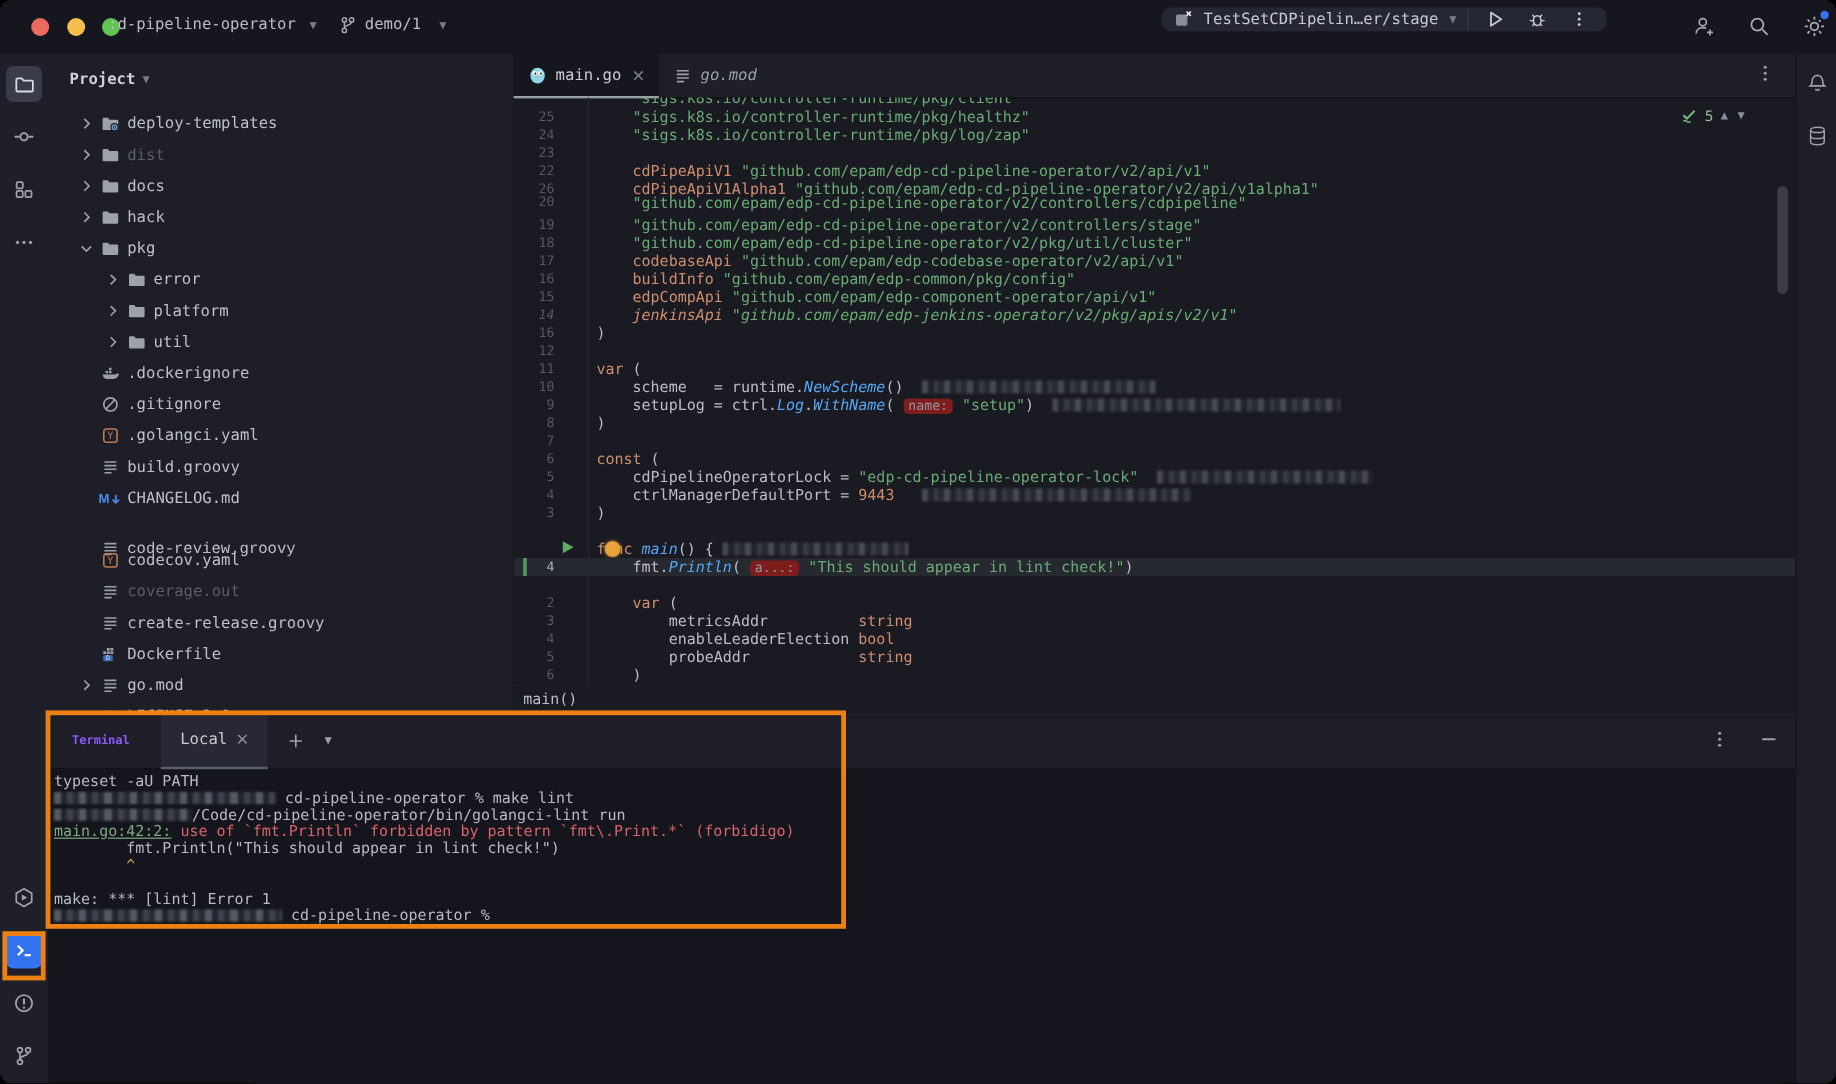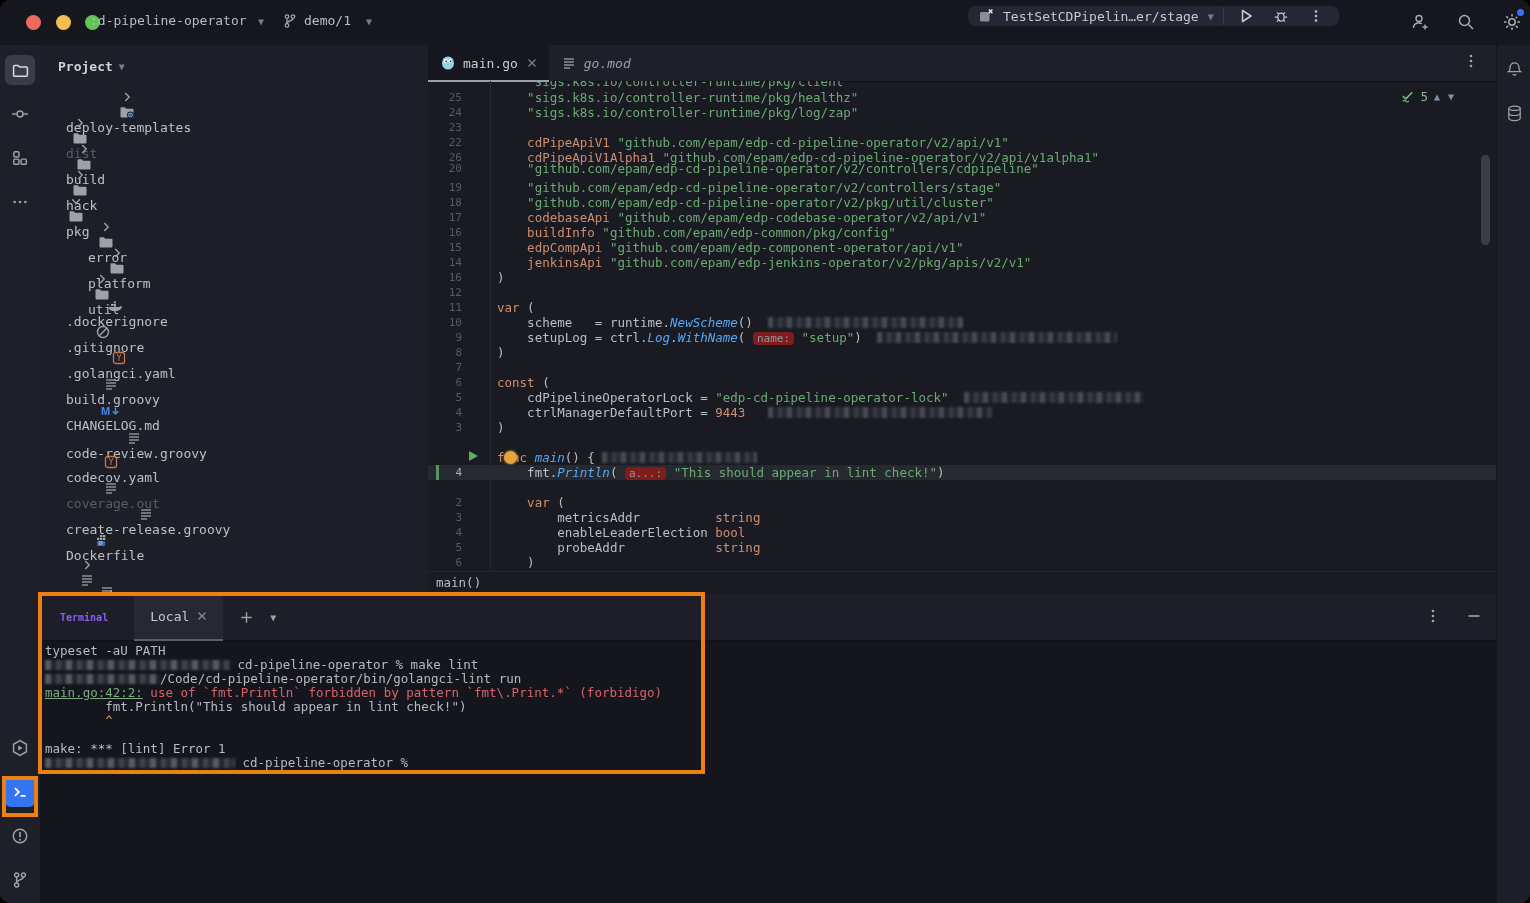--- a/index.html
+++ b/index.html
@@ -25,21 +25,21 @@
   
   #leftstrip{left:0;top:45px;width:40px;height:858px;background:#1e1f28;border-right:1px solid #14151b;}
   .stripico{width:30px;height:30px;margin:0 auto;border-radius:6px;display:flex;align-items:center;justify-content:center;color:#9da1a8;}
   .stripico.sel-gray{background:#3a3d49;color:#d7dae0;}
   .stripico.sel-blue{background:#3574f0;color:#fff;}
 
   
   #project{left:40px;top:45px;width:388px;height:549px;background:#1d1e27;border-right:1px solid #0e0f14;overflow:hidden;}
   #projhead{height:43px;display:flex;align-items:center;padding-left:18px;gap:6px;color:#ced2d9;font-size:13px;font-weight:bold;}
   #tree{position:absolute;left:0;top:45px;right:0;bottom:0;}
-  .trow{position:absolute;left:0;height:26px;display:flex;align-items:center;color:#bcc0c7;font-size:13px;flex-direction:column;}
+  .trow{position:absolute;left:0;height:26px;display:flex;align-items:center;color:#bcc0c7;font-size:13px;}
   .trow .chv{width:20px;display:flex;justify-content:center;color:#9da1a8;}
   .trow .fic{width:20px;display:flex;justify-content:center;}
   .trow .tlab{margin-left:4px;white-space:pre;}
   .trow.dim .tlab{color:#595e66;}
 
   
   #editor{left:428px;top:45px;width:1068px;height:549px;background:#191a22;}
   #tabbar{position:absolute;left:0;top:0;right:0;height:36px;background:#1e1f28;border-bottom:1px solid #0e0f14;display:flex;}
   .etab{display:flex;align-items:center;gap:7px;padding:0 12px;font-size:13px;color:#9aa0a8;position:relative;}
   .etab.active{background:#15161e;color:#c9cdd5;}
@@ -280,21 +280,21 @@
           <span class="chv">
             <svg width="14" height="14" viewBox="0 0 16 16">
               <path d="M6 3.5 L10.5 8 L6 12.5" fill="none" stroke="currentColor" stroke-width="1.6"></path>
             </svg>
           </span>
           <span class="fic">
             <svg width="16" height="16" viewBox="0 0 16 16">
               <path d="M1.5 4.2 a1 1 0 0 1 1-1 h3.3 l1.4 1.6 h6.3 a1 1 0 0 1 1 1 v6.6 a1 1 0 0 1 -1 1 h-11 a1 1 0 0 1 -1-1 z" fill="#9da1a8"></path>
             </svg>
           </span>
-          <span class="tlab">build</span>
+          <span class="tlab">docs</span>
         </div>
         <div class="trow" style="top: 78px; left: 22px;">
           <span class="chv">
             <svg width="14" height="14" viewBox="0 0 16 16">
               <path d="M6 3.5 L10.5 8 L6 12.5" fill="none" stroke="currentColor" stroke-width="1.6"></path>
             </svg>
           </span>
           <span class="fic">
             <svg width="16" height="16" viewBox="0 0 16 16">
               <path d="M1.5 4.2 a1 1 0 0 1 1-1 h3.3 l1.4 1.6 h6.3 a1 1 0 0 1 1 1 v6.6 a1 1 0 0 1 -1 1 h-11 a1 1 0 0 1 -1-1 z" fill="#9da1a8"></path>
@@ -405,21 +405,21 @@
         <div class="trow" style="top: 312px; left: 22px;">
           <span class="chv"></span>
           <span class="fic">
             <svg width="20" height="16" viewBox="0 0 20 16">
               <text x="0" y="12.5" font-size="11" font-weight="bold" fill="#4a88e8" font-family="Liberation Sans, sans-serif">M</text>
               <path d="M14.5 5.5 v6 M11.8 9.3 L14.5 12 L17.2 9.3" stroke="#4a88e8" stroke-width="1.5" fill="none"></path>
             </svg>
           </span>
           <span class="tlab">CHANGELOG.md</span>
         </div>
-        <div class="trow" style="top: 340px; left: 22px;">
+        <div class="trow" style="top: 354px; left: 22px; font-family: Liberation Mono, monospace;">
           <span class="chv"></span>
           <span class="fic">
             <svg width="16" height="16" viewBox="0 0 16 16">
               <g stroke="#9da1a8" stroke-width="1.3">
                 <line x1="3" y1="4" x2="13" y2="4"></line>
                 <line x1="3" y1="7" x2="13" y2="7"></line>
                 <line x1="3" y1="10" x2="13" y2="10"></line>
                 <line x1="3" y1="13" x2="9" y2="13"></line>
               </g>
             </svg>
@@ -578,21 +578,21 @@
           <div class="crow" style="top: 24px;"><span class="ln">24</span><span class="code"><span class="s">    "sigs.k8s.io/controller-runtime/pkg/log/zap"</span></span></div>
           <div class="crow" style="top: 39px;"><span class="ln">23</span><span class="code"></span></div>
           <div class="crow" style="top: 54px;"><span class="ln">22</span><span class="code"><span class="a">    cdPipeApiV1 </span><span class="s">"github.com/epam/edp-cd-pipeline-operator/v2/api/v1"</span></span></div>
           <div class="crow" style="top: 69px;"><span class="ln">26</span><span class="code"><span class="a">    cdPipeApiV1Alpha1 </span><span class="s">"github.com/epam/edp-cd-pipeline-operator/v2/api/v1alpha1"</span></span></div>
           <div class="crow" style="top: 80px;"><span class="ln">20</span><span class="code"><span class="s">    "github.com/epam/edp-cd-pipeline-operator/v2/controllers/cdpipeline"</span></span></div>
           <div class="crow" style="top: 99px;"><span class="ln">19</span><span class="code"><span class="s">    "github.com/epam/edp-cd-pipeline-operator/v2/controllers/stage"</span></span></div>
           <div class="crow" style="top: 114px;"><span class="ln">18</span><span class="code"><span class="s">    "github.com/epam/edp-cd-pipeline-operator/v2/pkg/util/cluster"</span></span></div>
           <div class="crow" style="top: 129px;"><span class="ln">17</span><span class="code"><span class="a">    codebaseApi </span><span class="s">"github.com/epam/edp-codebase-operator/v2/api/v1"</span></span></div>
           <div class="crow" style="top: 144px;"><span class="ln">16</span><span class="code"><span class="a">    buildInfo </span><span class="s">"github.com/epam/edp-common/pkg/config"</span></span></div>
           <div class="crow" style="top: 159px;"><span class="ln">15</span><span class="code"><span class="a">    edpCompApi </span><span class="s">"github.com/epam/edp-component-operator/api/v1"</span></span></div>
-          <div class="crow" style="top: 174px;"><span class="ln">14</span><span class="code"><span class="a">    jenkinsApi </span><span class="s">"github.com/epam/edp-jenkins-operator/v2/pkg/apis/v2/v1"</span></span></div>
+          <div class="crow" style="top: 174px; font-style: italic;"><span class="ln">14</span><span class="code"><span class="a">    jenkinsApi </span><span class="s">"github.com/epam/edp-jenkins-operator/v2/pkg/apis/v2/v1"</span></span></div>
           <div class="crow" style="top: 189px;"><span class="ln">16</span><span class="code"><span class="p">)</span></span></div>
           <div class="crow" style="top: 204px;"><span class="ln">12</span><span class="code"></span></div>
           <div class="crow" style="top: 219px;"><span class="ln">11</span><span class="code"><span class="k">var</span><span class="p"> (</span></span></div>
           <div class="crow" style="top: 234px;"><span class="ln">10</span><span class="code"><span class="p">    scheme   = runtime.</span><span class="f">NewScheme</span><span class="p">()  </span><span class="redact" style="width: 195px;"></span></span></div>
           <div class="crow" style="top: 249px;"><span class="ln">9</span><span class="code"><span class="p">    setupLog = ctrl.</span><span class="f">Log</span><span class="p">.</span><span class="f">WithName</span><span class="p">( </span><span class="h">name:</span><span class="p"> </span><span class="s">"setup"</span><span class="p">)  </span><span class="redact" style="width: 240px;"></span></span></div>
           <div class="crow" style="top: 264px;"><span class="ln">8</span><span class="code"><span class="p">)</span></span></div>
           <div class="crow" style="top: 279px;"><span class="ln">7</span><span class="code"></span></div>
           <div class="crow" style="top: 294px;"><span class="ln">6</span><span class="code"><span class="k">const</span><span class="p"> (</span></span></div>
           <div class="crow" style="top: 309px;"><span class="ln">5</span><span class="code"><span class="p">    cdPipelineOperatorLock = </span><span class="s">"edp-cd-pipeline-operator-lock"</span><span class="p">  </span><span class="redact" style="width: 180px;"></span></span></div>
           <div class="crow" style="top: 324px;"><span class="ln">4</span><span class="code"><span class="p">    ctrlManagerDefaultPort = </span><span class="n2">9443</span><span class="p">   </span><span class="redact" style="width: 225px;"></span></span></div>

